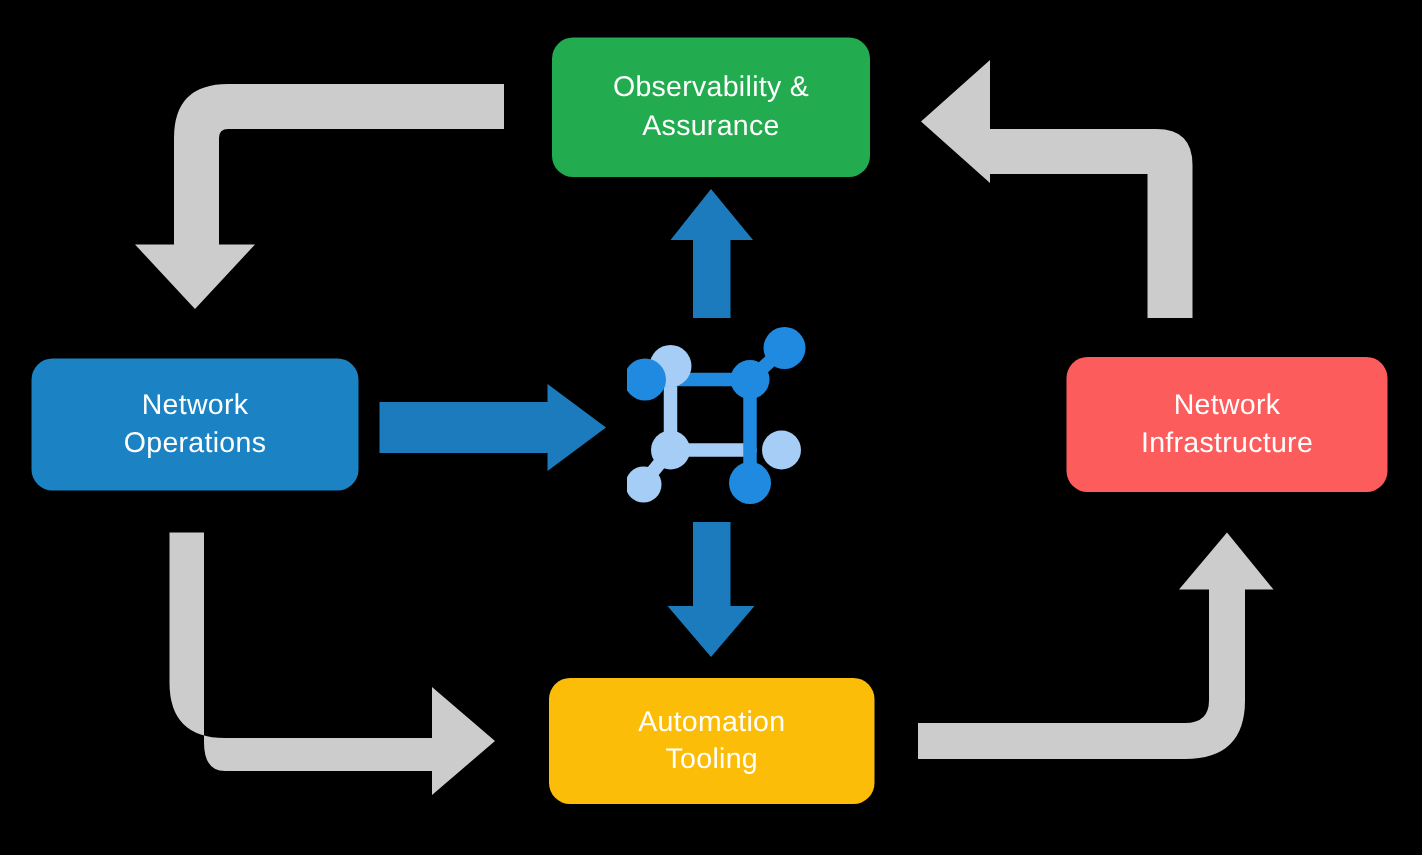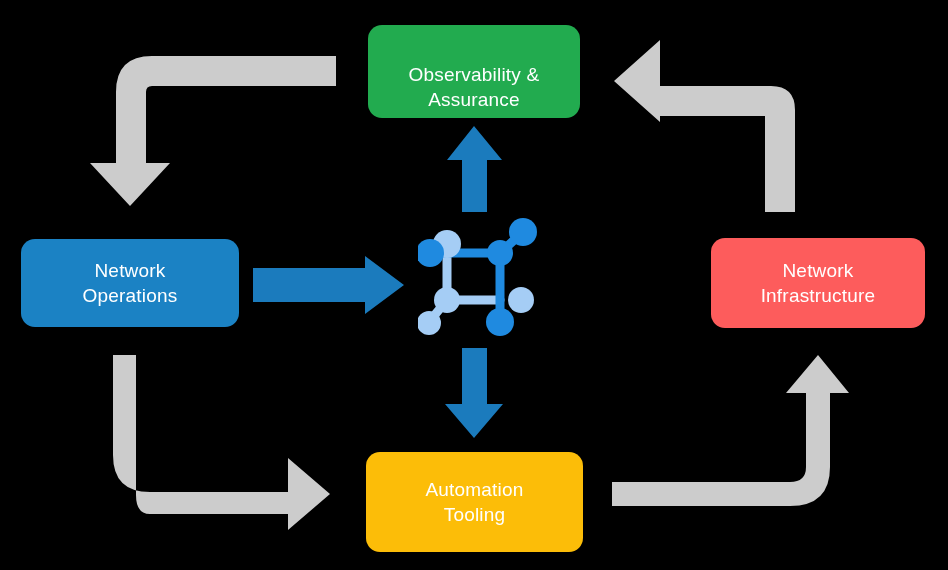--- a/index.html
+++ b/index.html
@@ -34,21 +34,21 @@
   #box-observability {
     left: 368px; top: 25px; width: 212px; height: 93px;
   }
   #box-network-operations {
     left: 21px; top: 239px; width: 218px; height: 88px;
   }
   #box-network-infrastructure {
     left: 711px; top: 238px; width: 214px; height: 90px;
   }
   #box-automation-tooling {
-    left: 366px; top: 452px; width: 217px; height: 100px;
+    left: 366px; top: 452px; width: 217px; height: 84px;
   }
   .svg-layer {
     position: absolute;
     left: 0; top: 0;
     width: 948px;
     height: 570px;
   }
   .icon-center {
     position: absolute;
     left: 418px;
@@ -163,21 +163,21 @@
     </g>
 
     <g fill="#1f8ae0">
       <circle cx="12" cy="35" r="14"></circle>
       <circle cx="82" cy="35" r="13"></circle>
       <circle cx="105" cy="14" r="14"></circle>
       <circle cx="82" cy="104" r="14"></circle>
     </g>
   </svg>
 
-  <div class="node-box" id="box-observability" style="background:#22ab4f;align-items:flex-end;">
+  <div class="node-box" id="box-observability" style="background:#22ab4f;">
     <span>Observability &amp;
 Assurance</span>
   </div>
 
   <div class="node-box" id="box-network-operations" style="background:#1b82c4;">
     <span>Network
 Operations</span>
   </div>
 
   <div class="node-box" id="box-network-infrastructure" style="background:#fd5c5c;">

